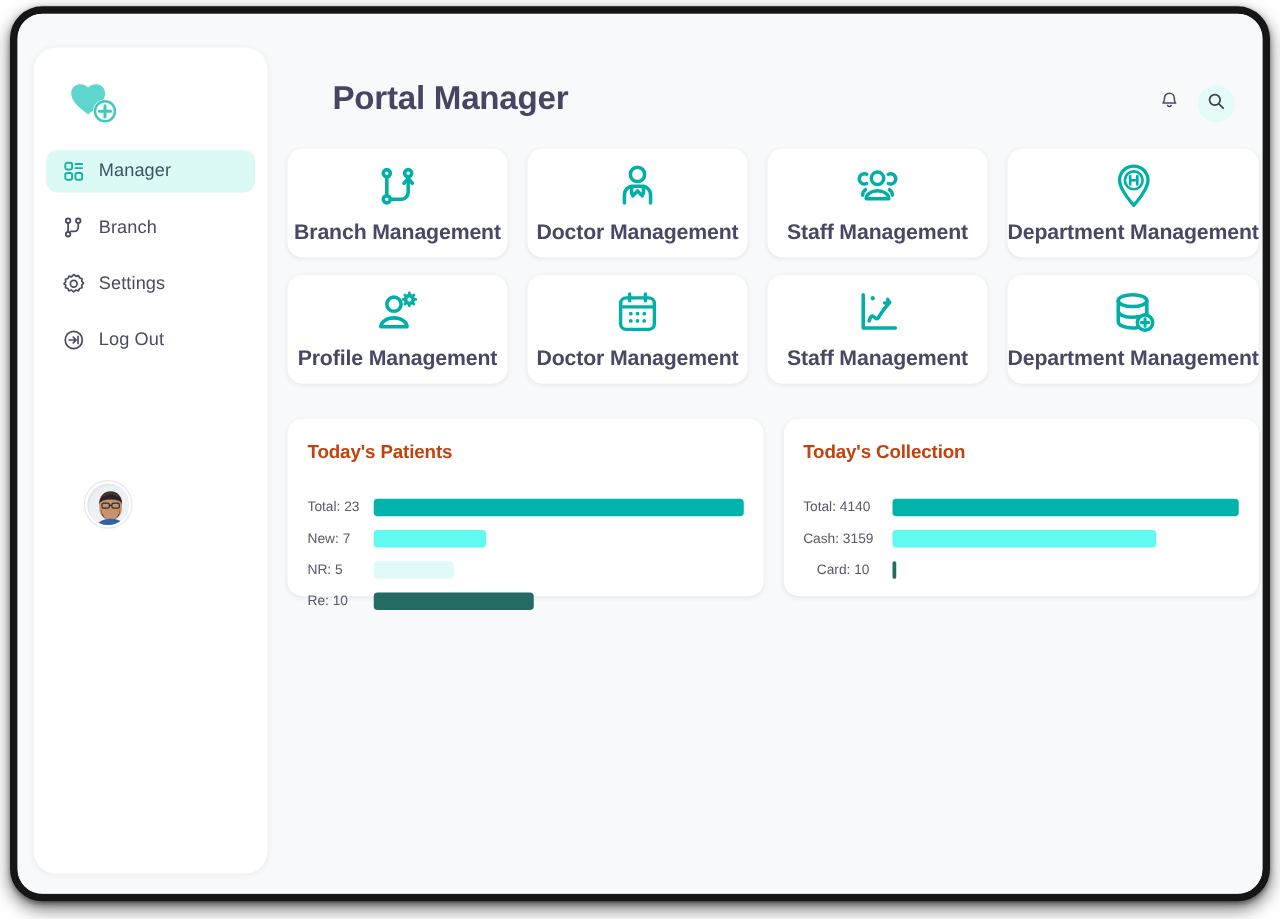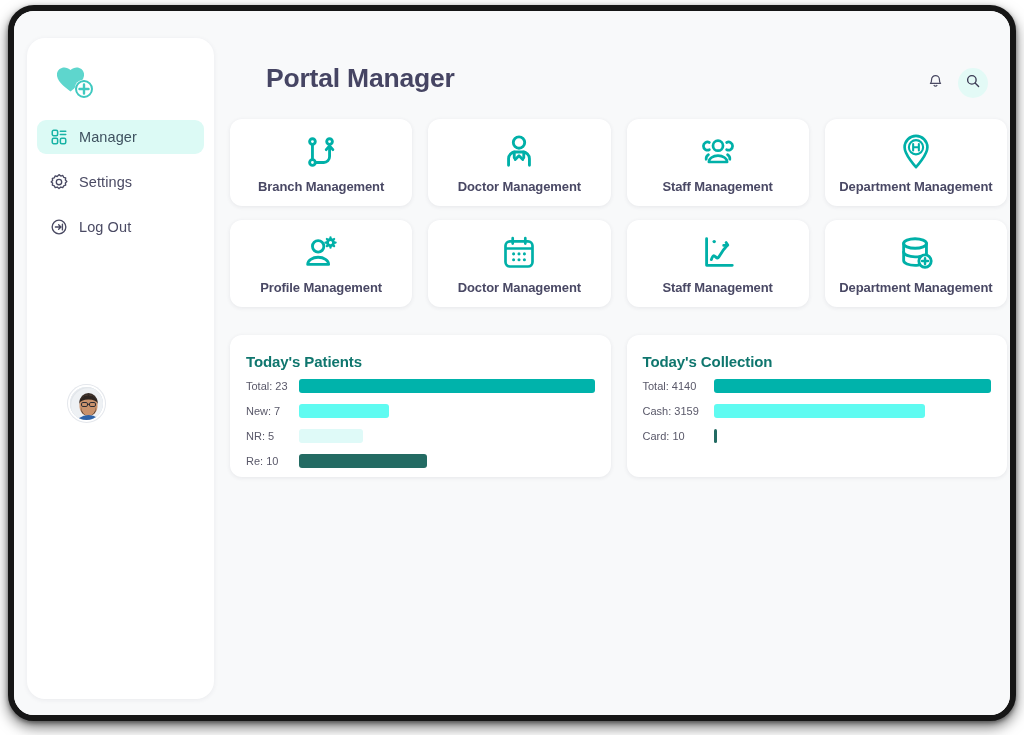--- a/index.html
+++ b/index.html
@@ -129,21 +129,21 @@
     box-shadow: 0 1px 4px rgba(40,45,70,0.09);
     display: flex;
     flex-direction: column;
     align-items: center;
     justify-content: center;
     gap: 7px;
     cursor: pointer;
   }
   .tile-icon { height: 40px; display: flex; align-items: center; justify-content: center; }
   .tile-label {
-    font-size: 13px;
+    font-size: 17px;
     color: #494864;
     font-weight: bold;
     letter-spacing: -0.1px;
     white-space: nowrap;
   }
 
   
   #panels {
     position: absolute;
     left: 216px; top: 324px;
@@ -155,22 +155,22 @@
   .panel {
     background: #ffffff;
     border-radius: 12px;
     box-shadow: 0 1px 4px rgba(40,45,70,0.09);
     padding: 18px 16px 17px 16px;
     height: 142px;
   }
   .panel-title {
     font-size: 15px;
     font-weight: bold;
-    color: #0f766e;
-    margin-bottom: 6px;
+    color: #c2410c;
+    margin-bottom: 26px;
     letter-spacing: -0.1px;
   }
   .bar-row {
     display: flex;
     align-items: center;
     height: 19px;
     margin-bottom: 6px;
   }
   .bar-label {
     font-size: 11px;
@@ -215,20 +215,32 @@
             <rect x="2.5" y="2.5" width="6" height="6" rx="1.6"></rect>
             <rect x="2.5" y="11.5" width="6" height="6" rx="1.6"></rect>
             <rect x="11.5" y="11.5" width="6" height="6" rx="1.6"></rect>
             <path d="M11.5 3.6 h6" stroke-linecap="round"></path>
             <path d="M11.5 7.2 h6" stroke-linecap="round"></path>
           </svg>
         </span>
         <span class="nav-label">Manager</span>
       </div>
 
+      <div class="nav-item">
+        <span class="nav-icon">
+          <svg viewBox="0 0 20 20" width="18" height="18" fill="none" stroke="#4a4a63" stroke-width="1.6">
+            <circle cx="5" cy="4" r="2"></circle>
+            <circle cx="5" cy="16" r="2"></circle>
+            <circle cx="14" cy="4" r="2"></circle>
+            <path d="M5 6 v8" stroke-linecap="round"></path>
+            <path d="M14 6 v4 a3.5 3.5 0 0 1 -3.5 3.5 H7.5" stroke-linecap="round"></path>
+          </svg>
+        </span>
+        <span class="nav-label">Branch</span>
+      </div>
 
 
       <div class="nav-item">
         <span class="nav-icon">
           <svg viewBox="0 0 20 20" width="18" height="18" fill="none" stroke="#4a4a63" stroke-width="1.5">
             <circle cx="10" cy="10" r="3"></circle>
             <path d="M10 1.8 l2 1.6 2.2-.7 1 2.1 2.2.7-.3 2.3 1.6 1.7-1.6 1.7.3 2.3-2.2.7-1 2.1-2.2-.7-2 1.6-2-1.6-2.2.7-1-2.1-2.2-.7.3-2.3L1.3 10l1.6-1.7-.3-2.3 2.2-.7 1-2.1 2.2.7z" stroke-linejoin="round"></path>
           </svg>
         </span>
         <span class="nav-label">Settings</span>
@@ -437,21 +449,21 @@
                 <div class="bar-fill" style="background: rgb(0, 179, 171); width: 100%;"></div>
               </div>
             </div>
             <div class="bar-row">
               <div class="bar-label" style="width: 64px;">Cash: 3159</div>
               <div class="bar-track">
                 <div class="bar-fill" style="background: rgb(95, 251, 241); width: 76.3043%;"></div>
               </div>
             </div>
             <div class="bar-row">
-              <div class="bar-label" style="width: 64px;">Card: 10</div>
+              <div class="bar-label" style="width: 64px; text-align: center;">Card: 10</div>
               <div class="bar-track">
                 <div class="bar-fill" style="background: rgb(35, 107, 99); width: 1.1%;"></div>
               </div>
             </div>
           </div>
     </div>
 
   </div>
 
  </div>

